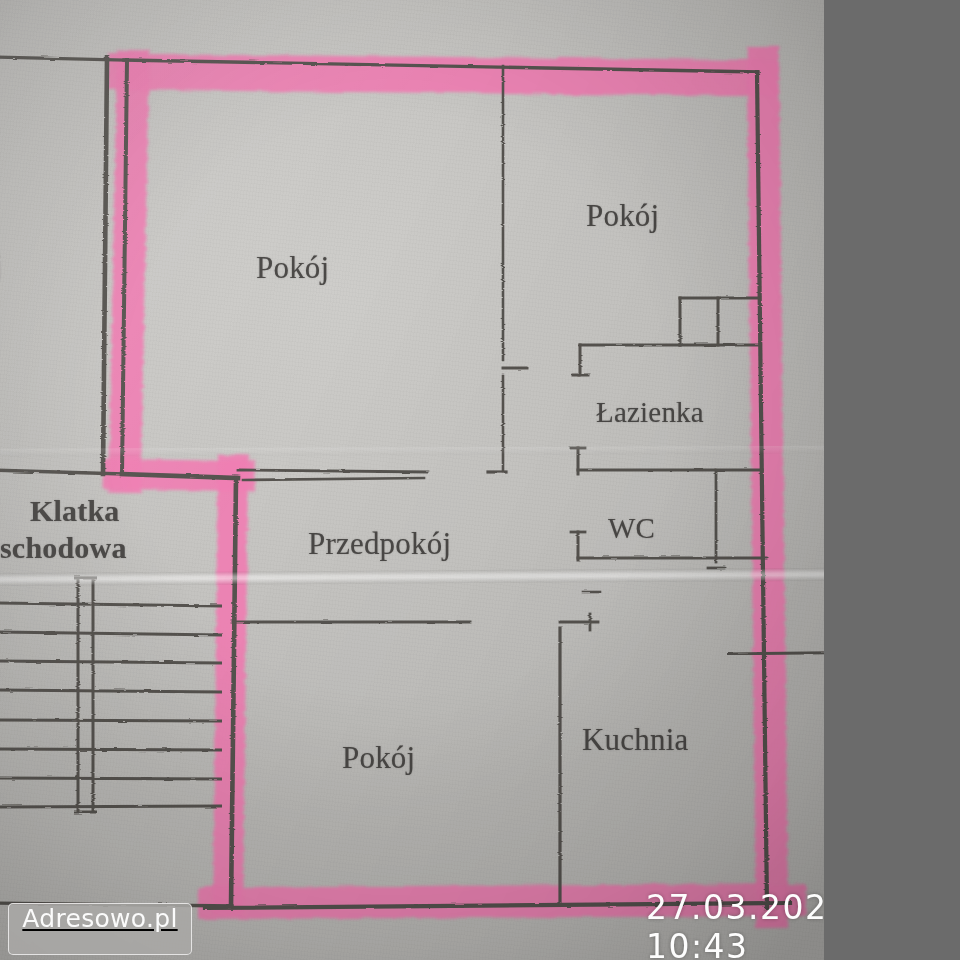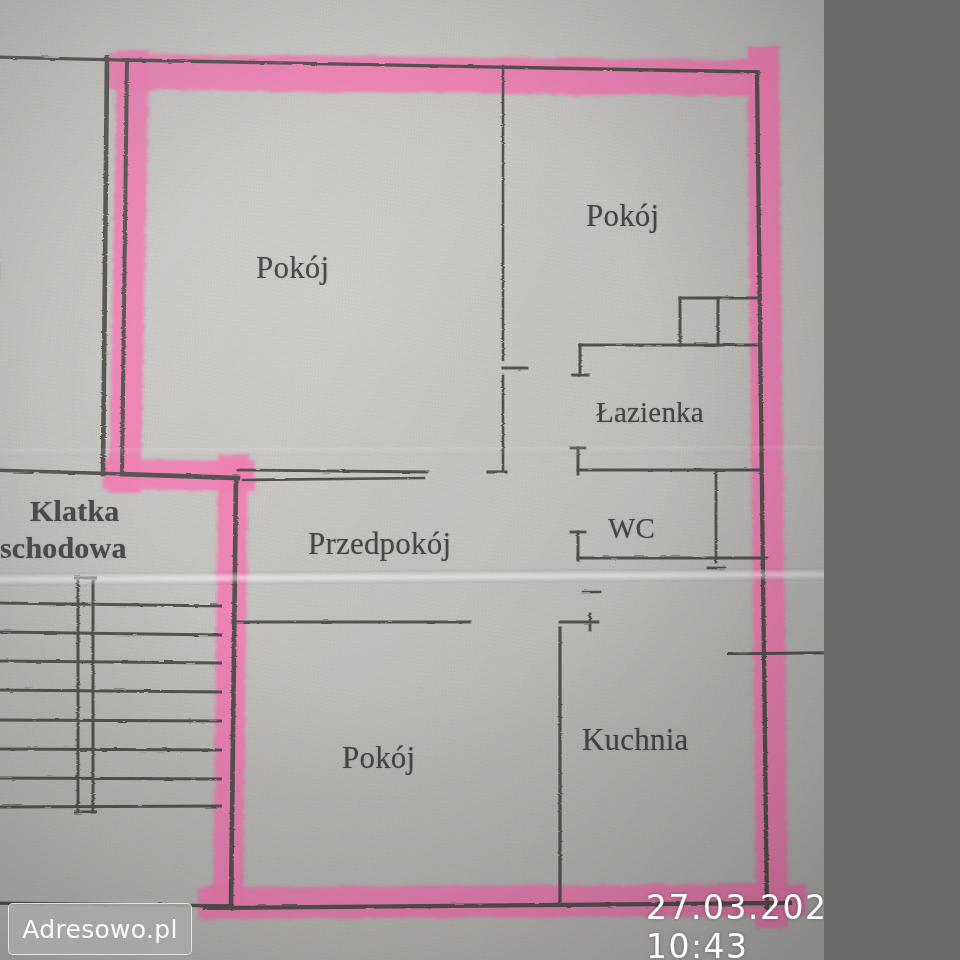--- a/index.html
+++ b/index.html
@@ -102,22 +102,22 @@
   .watermark {
     position: absolute;
     left: 8px;
     top: 903px;
     width: 182px;
     height: 50px;
     background: rgba(168,167,165,.88);
     border: 1.5px solid rgba(243,243,243,.80);
     border-radius: 5px;
     display: flex;
-    align-items: center;
     justify-content: center;
+    text-decoration: underline;
   }
   .watermark span {
     font-family: "DejaVu Sans", sans-serif;
     font-size: 25px;
     color: #fbfbfb;
     letter-spacing: .3px;
   }
 </style>
 </head>
 <body>

